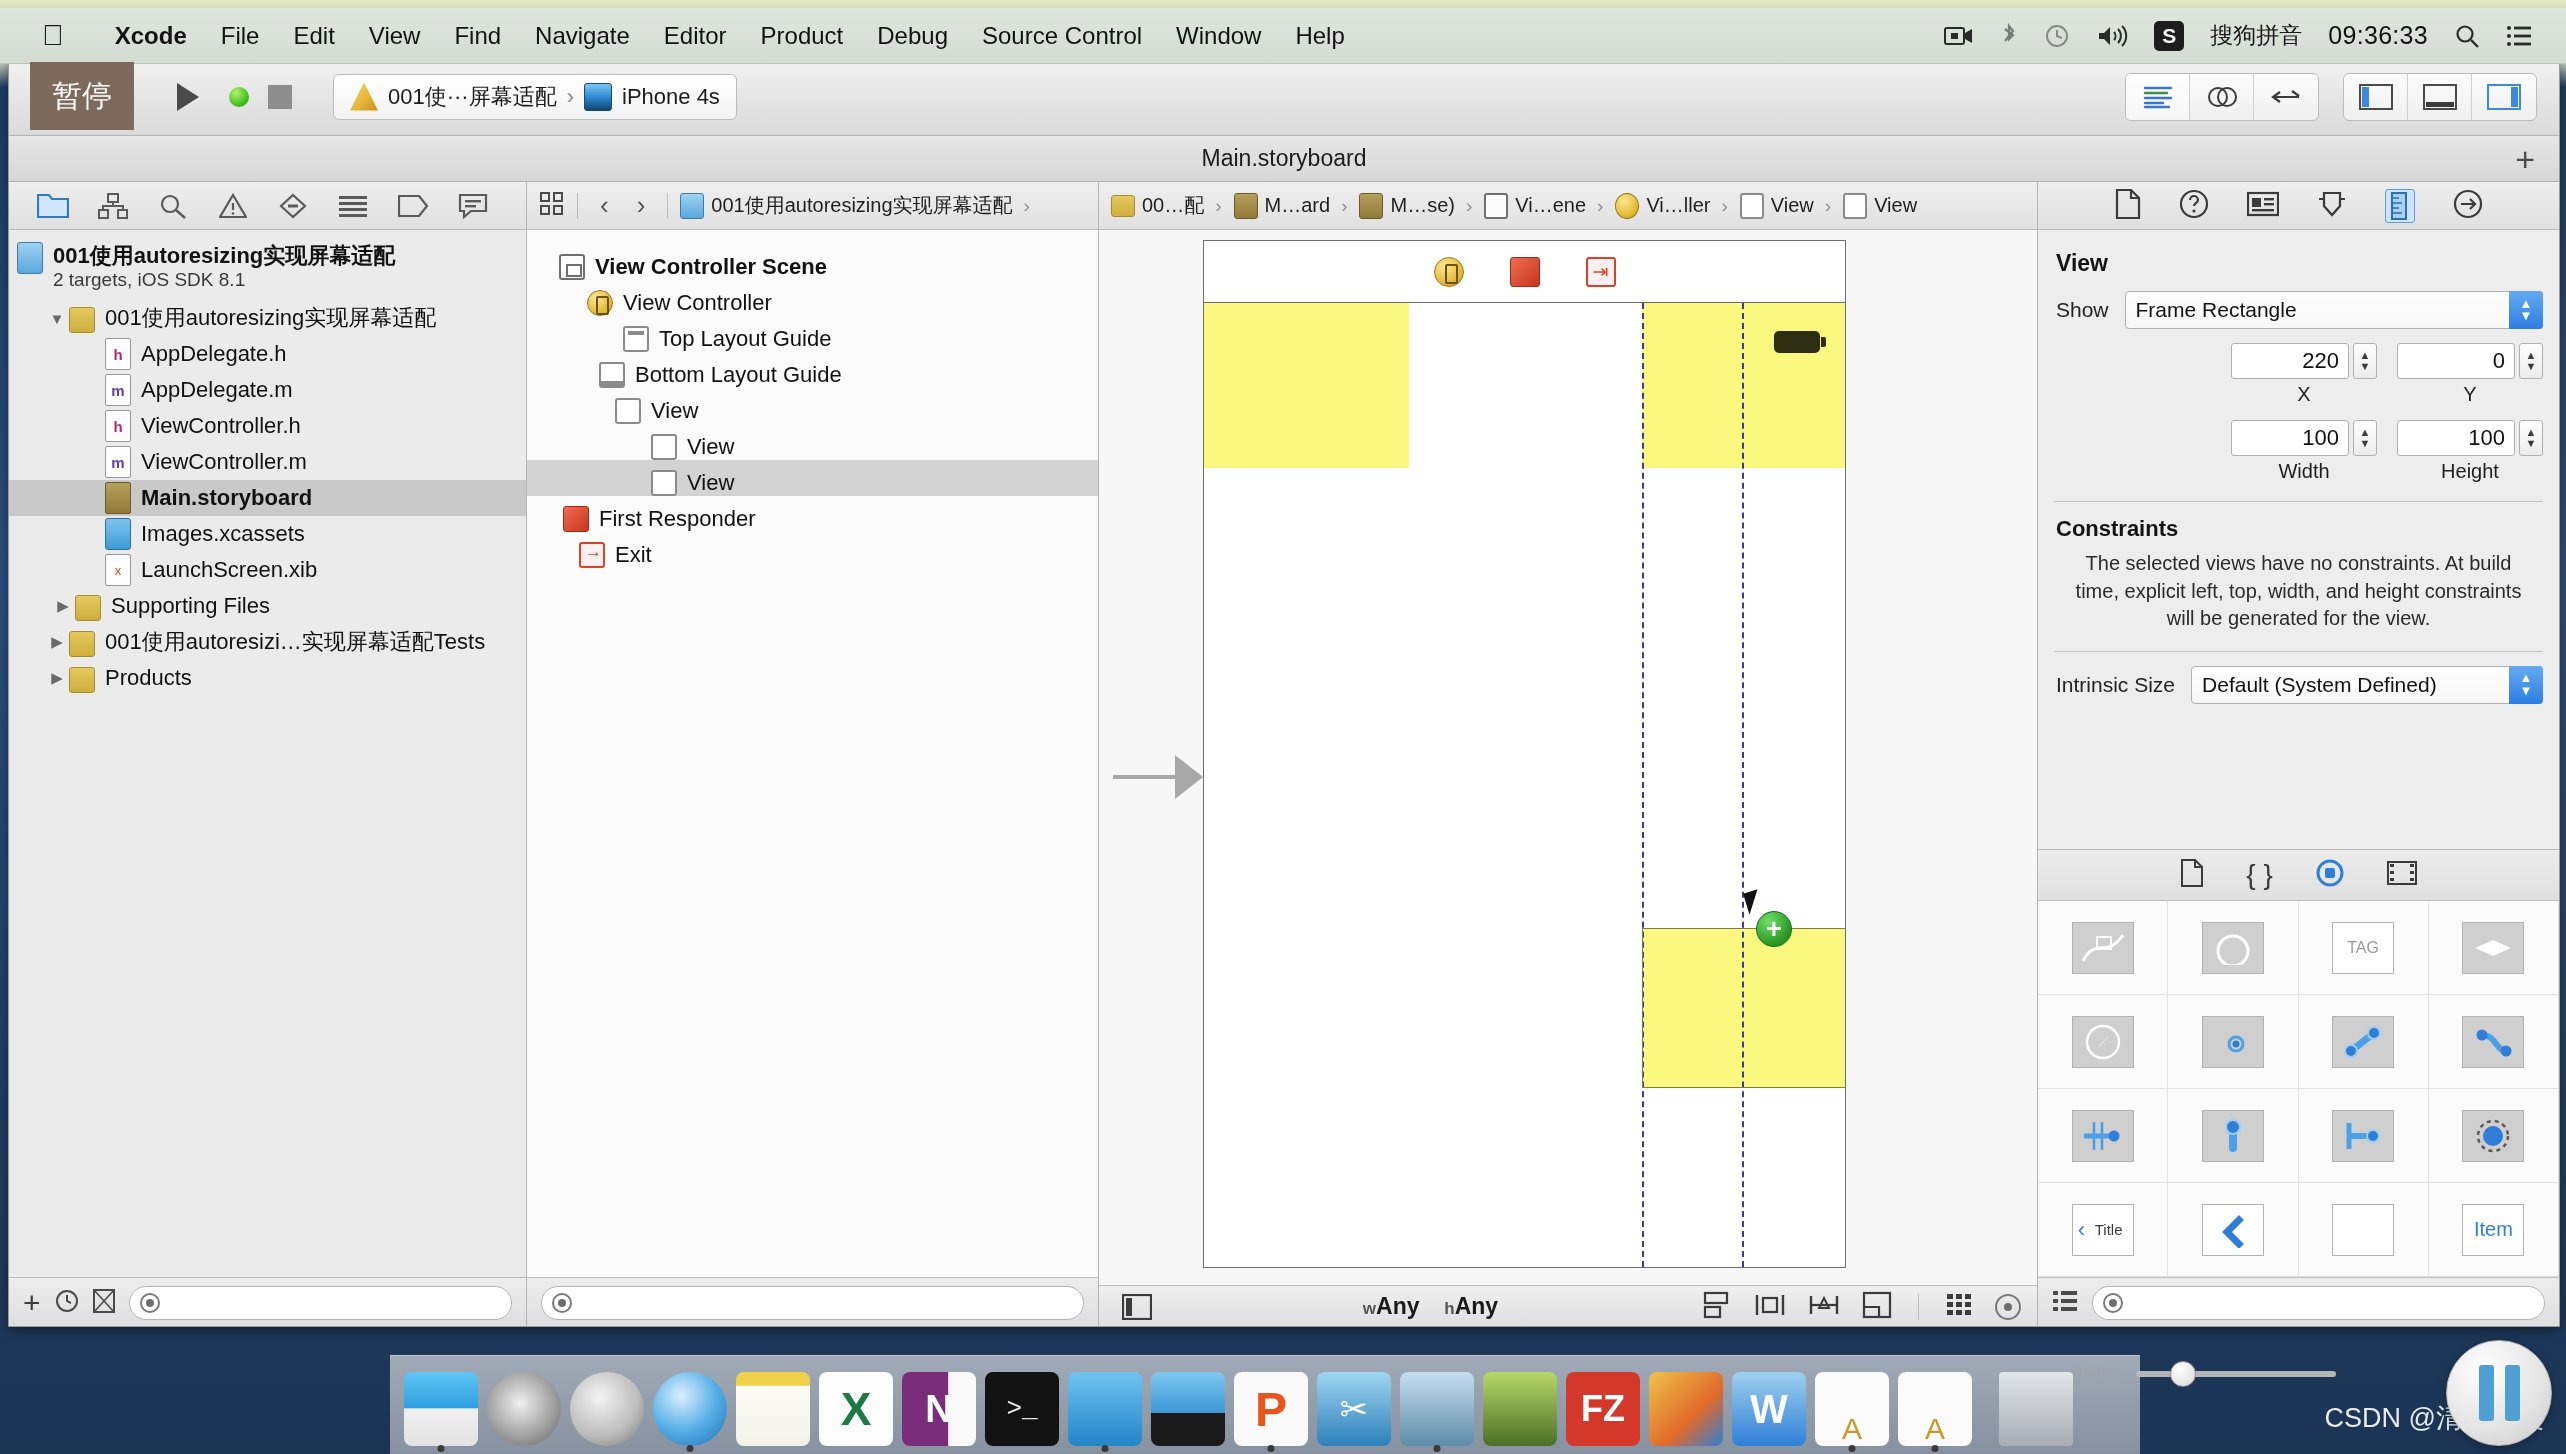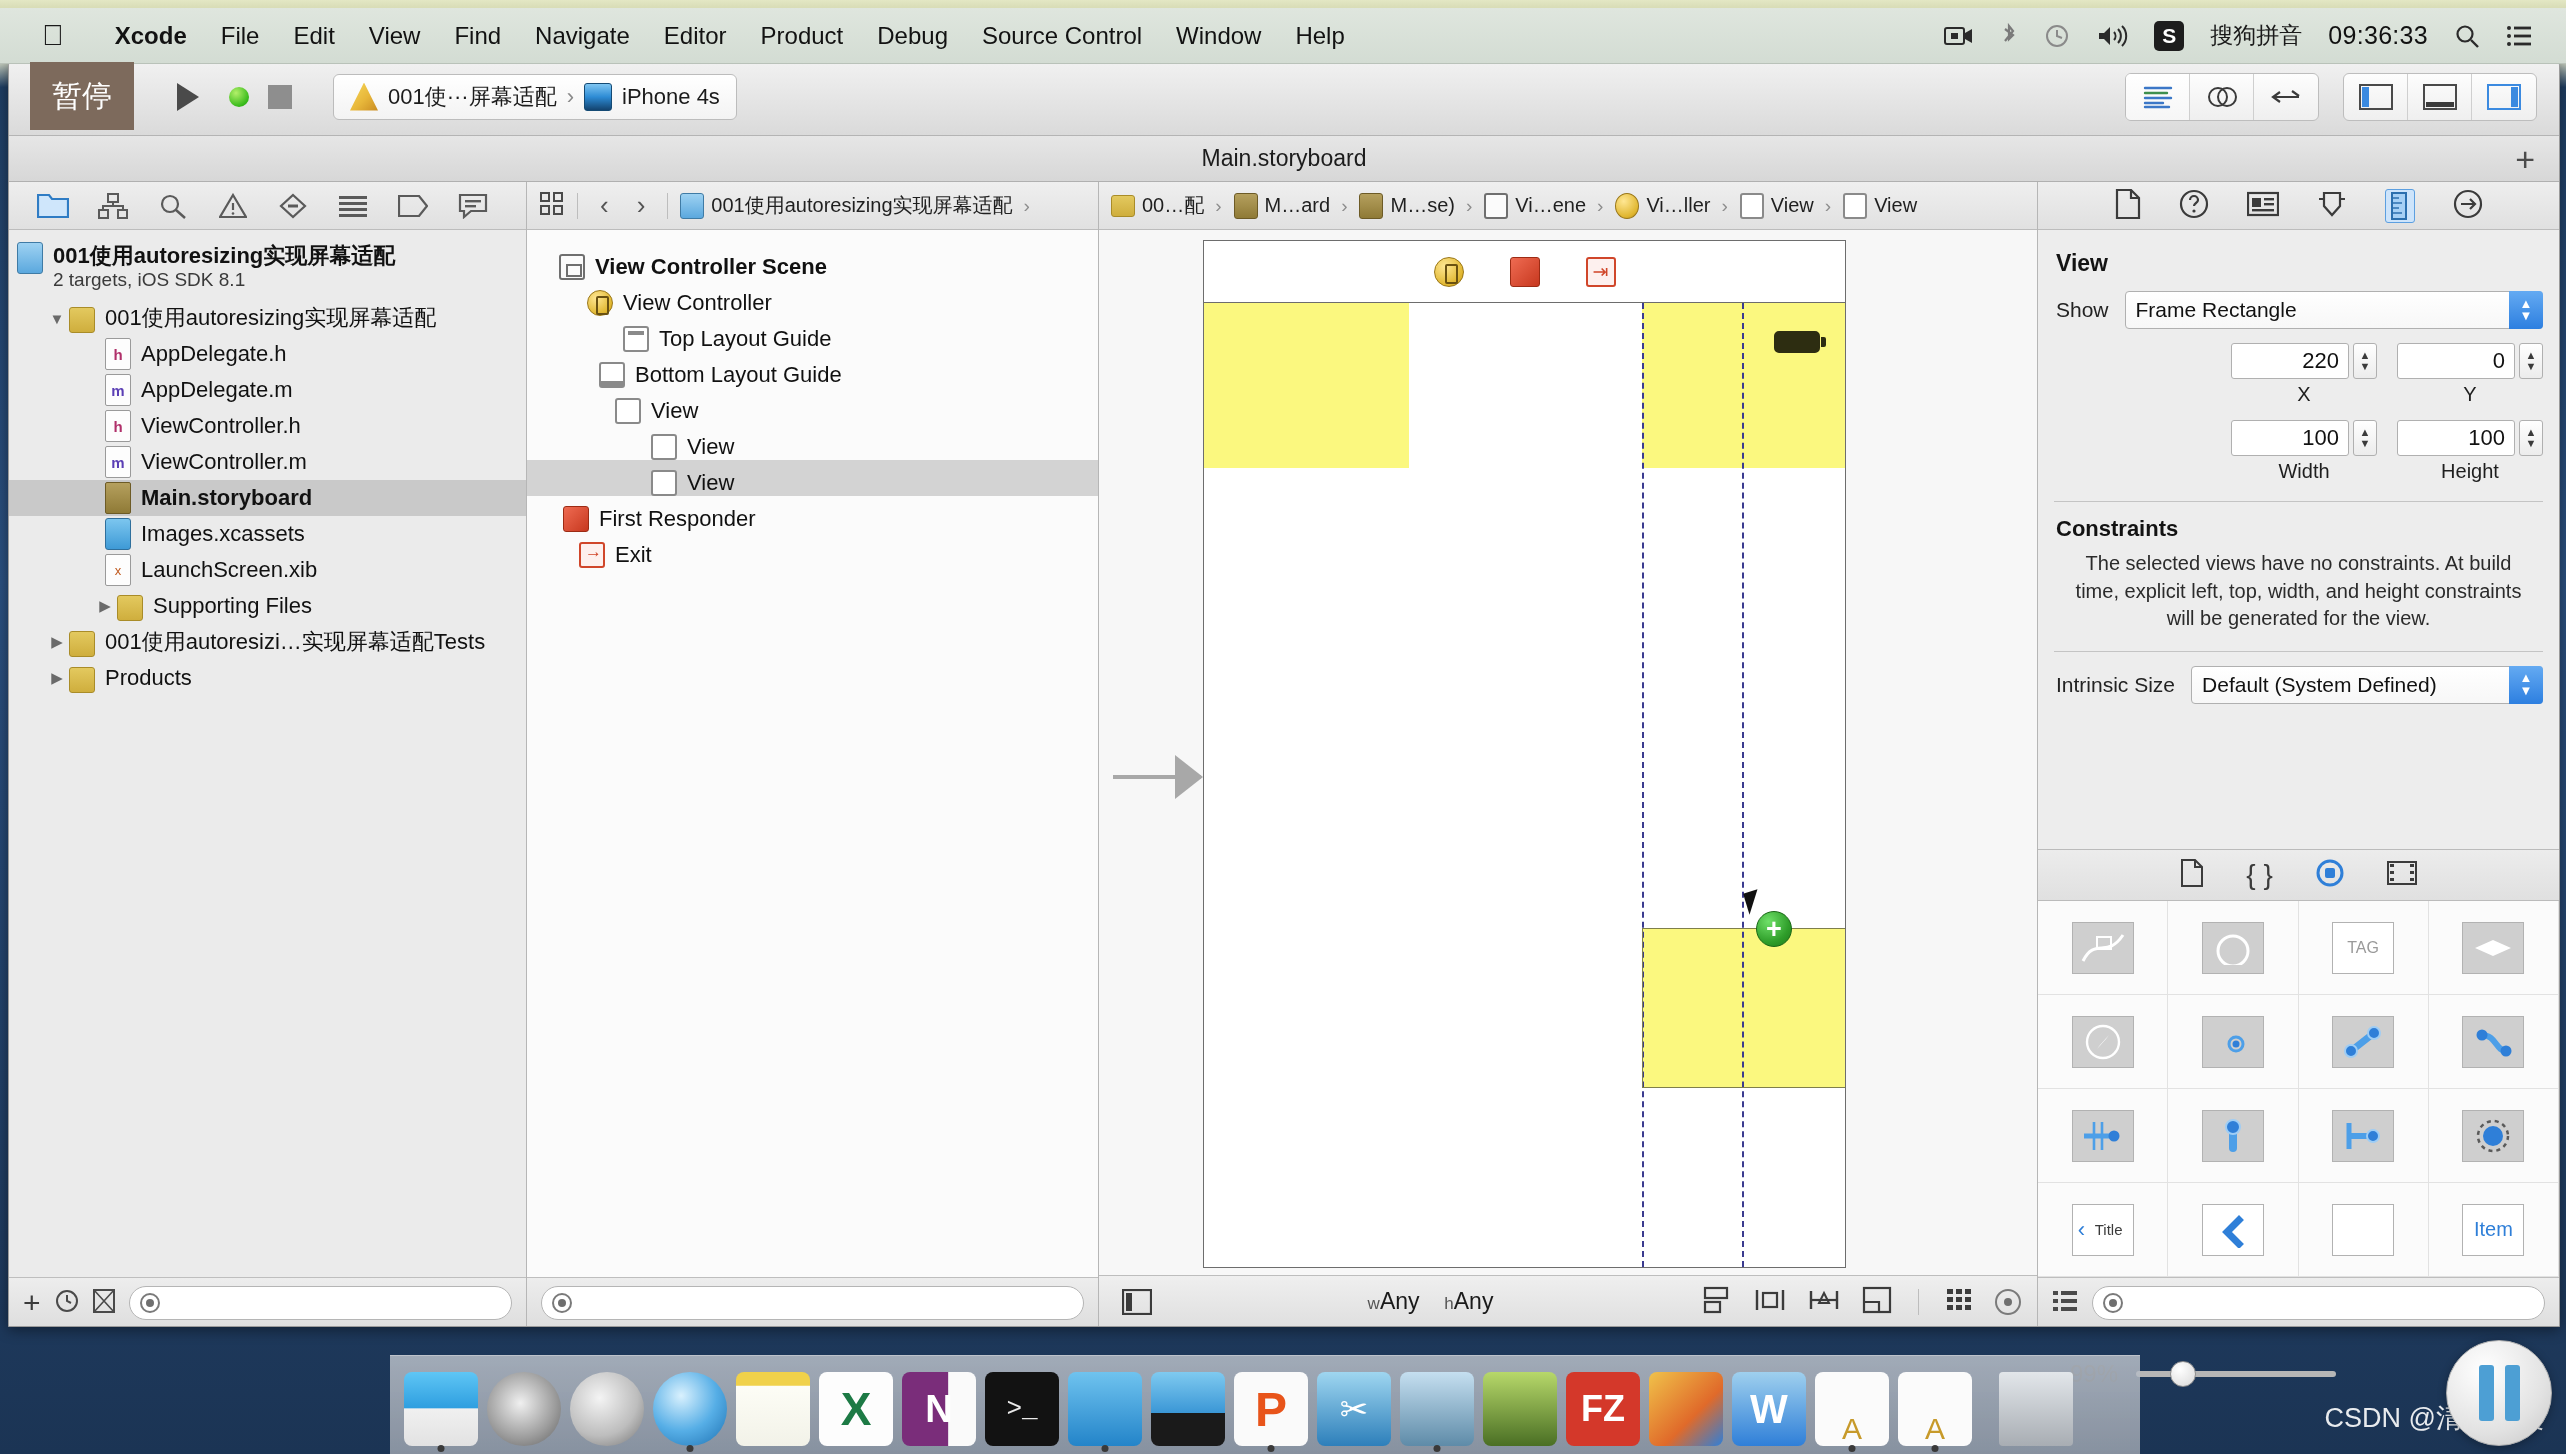--- a/index.html
+++ b/index.html
@@ -253,22 +253,22 @@
     transform: rotate(-17deg);
   }
   .cursor-badge {
     position:absolute; width:36px;height:36px;border-radius:50%;
     background: radial-gradient(circle at 34% 28%, #6fe069, #2f9e2a 62%, #1d7a1a);
     border:1px solid #186615;
     display:flex;align-items:center;justify-content:center;
     color:#fff;font-size:27px;font-weight:bold;line-height:1;
   }
   .canvas-bottom {
-    height:52px; background: linear-gradient(180deg,#efefef,#dfdfdf);
-    border-top:1px solid #bdbdbd; display:flex; align-items:center; padding:0 16px;
+    height:42px; background: linear-gradient(180deg,#efefef,#dfdfdf);
+    border-top:1px solid #bdbdbd; display:flex; align-items:center; padding:0 16px;font-weight:bold;
   }
   .cb-left { width:44px;height:34px;display:flex;align-items:center;justify-content:center;}
   .cb-center { flex:1 1 auto; text-align:center; font-size:23px; color:#1a1a1a;}
   .cb-center .sm { font-size:17px; color:#555; }
   .cb-right { display:flex; align-items:center; gap:22px; }
 
   
   .insp-tabs {
     height:48px; background: linear-gradient(180deg,#eeeeee,#e0e0e0);
     border-bottom:1px solid #bcbcbc; display:flex;align-items:center;justify-content:center;gap:38px;
@@ -604,21 +604,21 @@
               <span class="label bold">Main.storyboard</span>
             </div>
             <div class="row" style="padding-left:96px">
               <span class="ficon xcassets"></span>
               <span class="label">Images.xcassets</span>
             </div>
             <div class="row" style="padding-left:96px">
               <span class="ficon xib">x</span>
               <span class="label">LaunchScreen.xib</span>
             </div>
-            <div class="row" style="padding-left:84px">
+            <div class="row" style="padding-left:42px">
               <span class="disc closed"></span>
               <span class="ficon folder"></span>
               <span class="label">Supporting Files</span>
             </div>
             <div class="row" style="padding-left:36px">
               <span class="disc closed"></span>
               <span class="ficon folder"></span>
               <span class="label">001使用autoresizi…实现屏幕适配Tests</span>
             </div>
             <div class="row" style="padding-left:36px">

